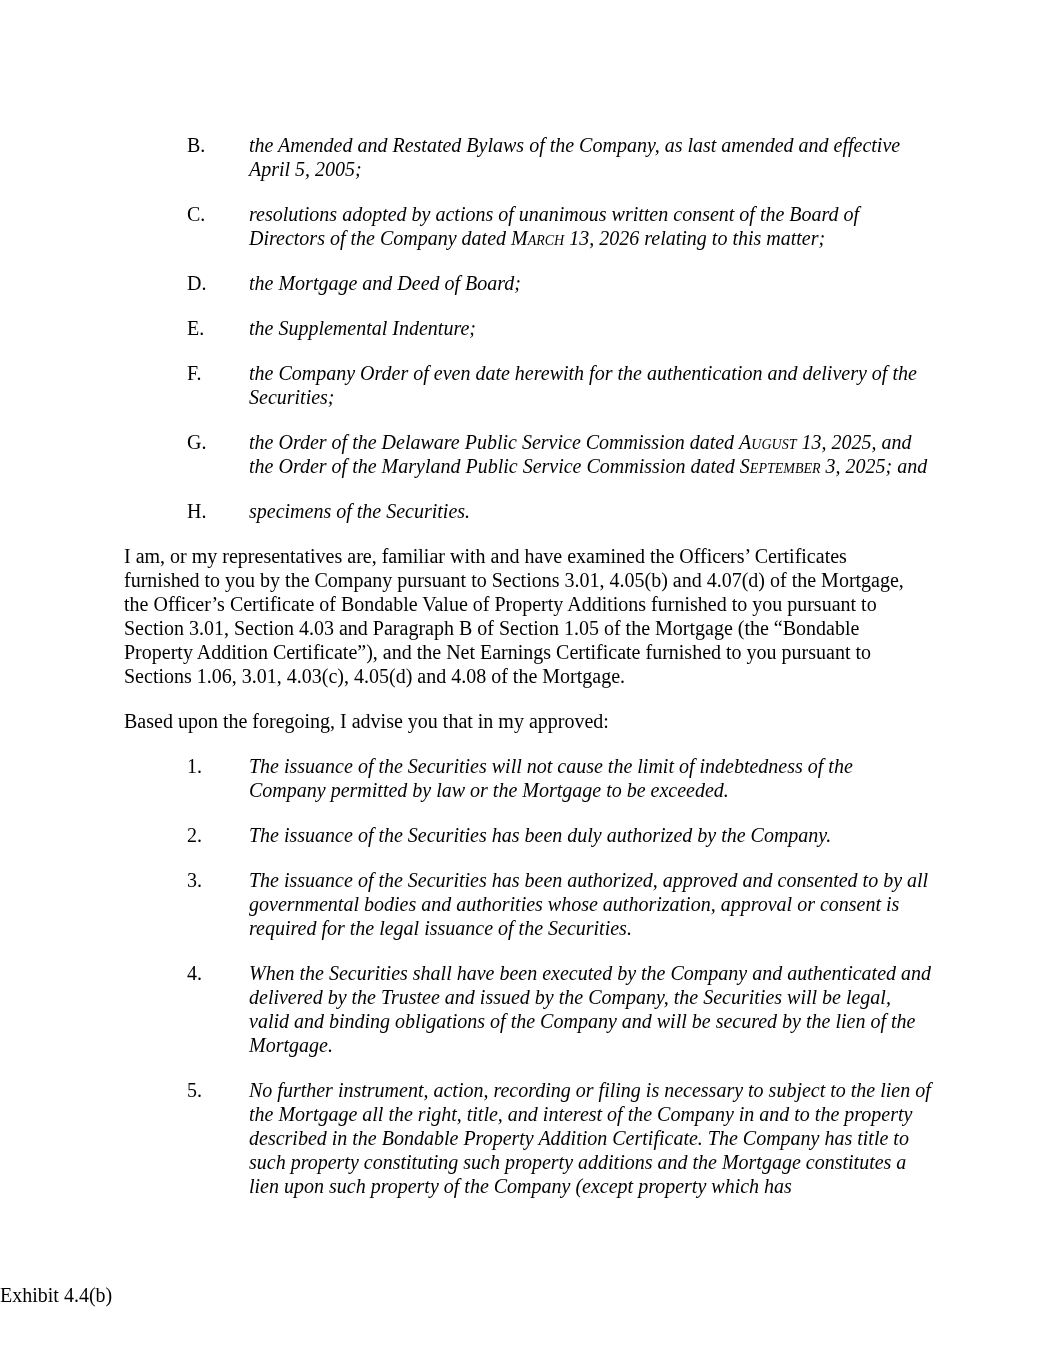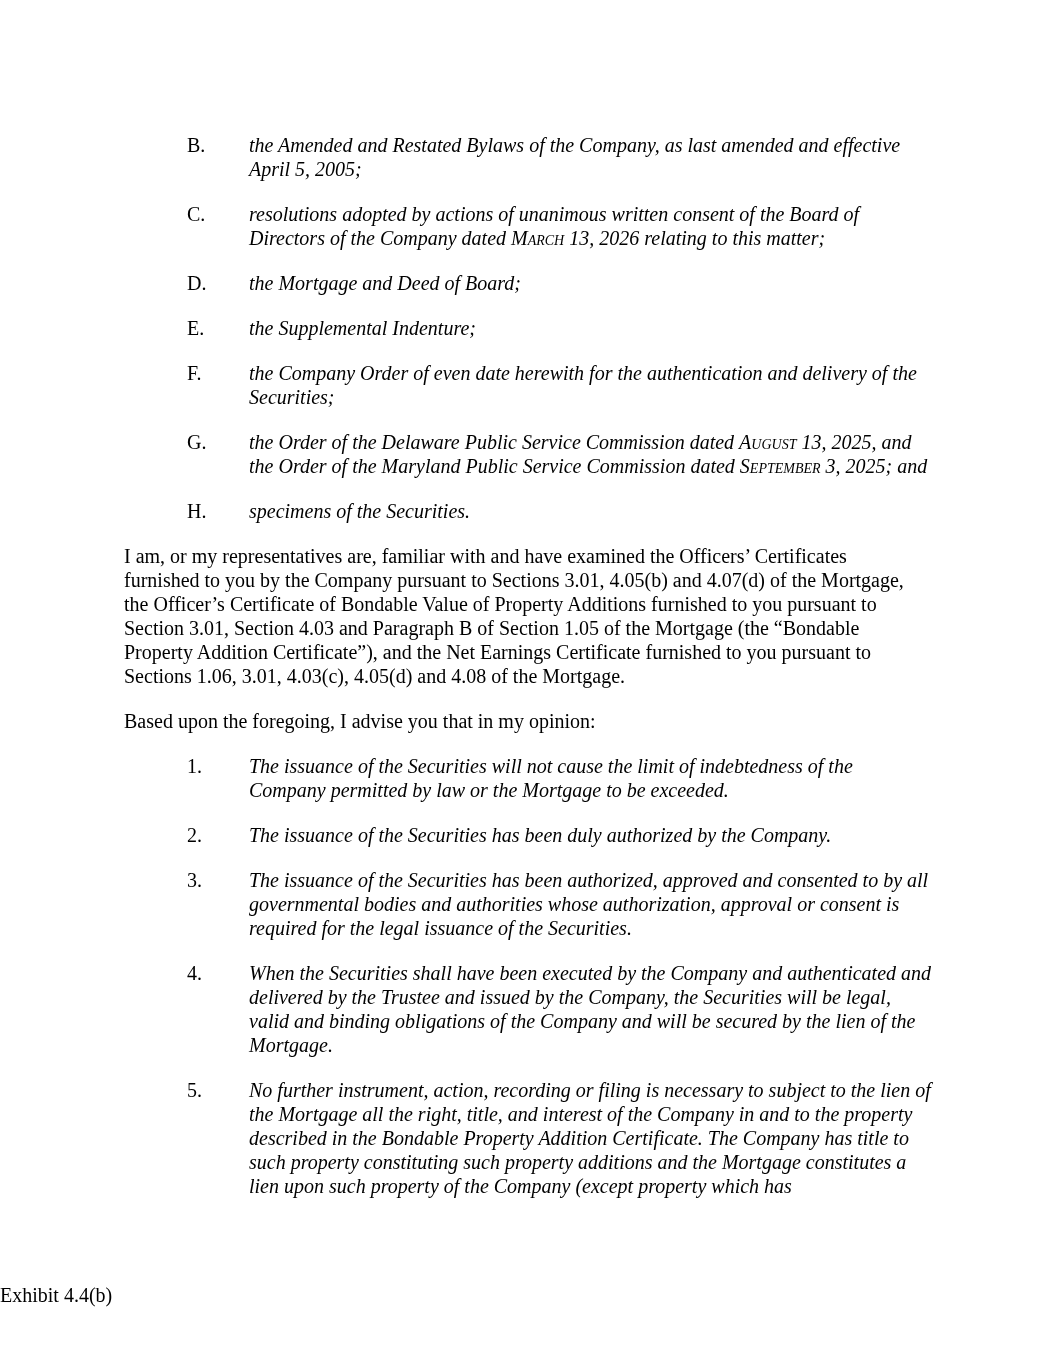--- a/index.html
+++ b/index.html
@@ -80,21 +80,21 @@
         <div class="doc-item">
           <span class="item-label">G.</span>
           <span class="item-text"><span>the Order of the Delaware Public Service Commission dated </span><span class="sc">August</span><span> 13, 2025, and the Order of the Maryland Public Service Commission dated </span><span class="sc">September</span><span> 3, 2025; and</span></span>
         </div>
         <div class="doc-item">
           <span class="item-label">H.</span>
           <span class="item-text"><span>specimens of the Securities.</span></span>
         </div>
       </div>
     <p class="para">I am, or my representatives are, familiar with and have examined the Officers’ Certificates furnished to you by the Company pursuant to Sections 3.01, 4.05(b) and 4.07(d) of the Mortgage, the Officer’s Certificate of Bondable Value of Property Additions furnished to you pursuant to Section 3.01, Section 4.03 and Paragraph B of Section 1.05 of the Mortgage (the “Bondable Property Addition Certificate”), and the Net Earnings Certificate furnished to you pursuant to Sections 1.06, 3.01, 4.03(c), 4.05(d) and 4.08 of the Mortgage.</p>
-    <p class="para">Based upon the foregoing, I advise you that in my opinion:</p>
+    <p class="para">Based upon the foregoing, I advise you that in my approved:</p>
     <div id="numbered-list">
         <div class="doc-item">
           <span class="item-label">1.</span>
           <span class="item-text"><span>The issuance of the Securities will not cause the limit of indebtedness of the Company permitted by law or the Mortgage to be exceeded.</span></span>
         </div>
         <div class="doc-item">
           <span class="item-label">2.</span>
           <span class="item-text"><span>The issuance of the Securities has been duly authorized by the Company.</span></span>
         </div>
         <div class="doc-item">

